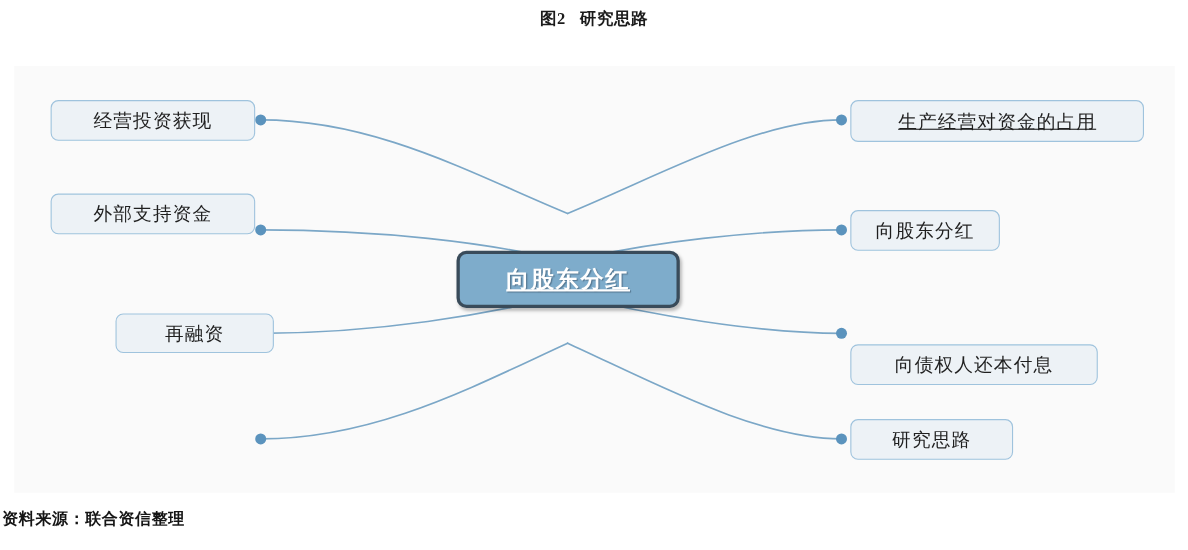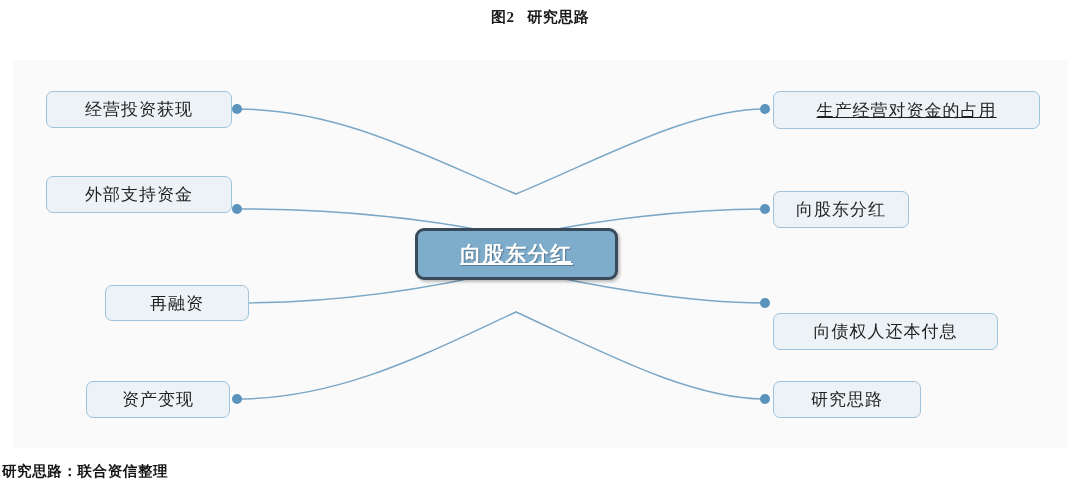--- a/index.html
+++ b/index.html
@@ -147,23 +147,20 @@
   </div>
 
   <div class="leaf-node" style="left:33px; top:116px; width:186px; height:37px;">
     <span>外部支持资金</span>
   </div>
 
   <div class="leaf-node" style="left:92px; top:225px; width:144px; height:36px;">
     <span>再融资</span>
   </div>
 
-  <div class="leaf-node" style="left:73px; top:321px; width:144px; height:37px;">
-    <span>资产变现</span>
-  </div>
 
   <div class="leaf-node" style="left:760px; top:31px; width:267px; height:38px;text-decoration:underline;">
     <span>生产经营对资金的占用</span>
   </div>
 
   <div class="leaf-node" style="left:760px; top:131px; width:136px; height:37px;">
     <span>向股东分红</span>
   </div>
 
   <div class="leaf-node" style="left:760px; top:225px; width:225px; height:37px;margin-top:28px;">
@@ -173,13 +170,13 @@
   <div class="leaf-node" style="left:760px; top:321px; width:148px; height:37px;">
     <span>研究思路</span>
   </div>
 
   <div id="center-node">
     <span id="center-node-label">向股东分红</span>
   </div>
 
 </div>
 
-<div id="source-note">研究思路：联合资信整理</div>
+<div id="source-note">资料来源：联合资信整理</div>
 
 </body></html>

